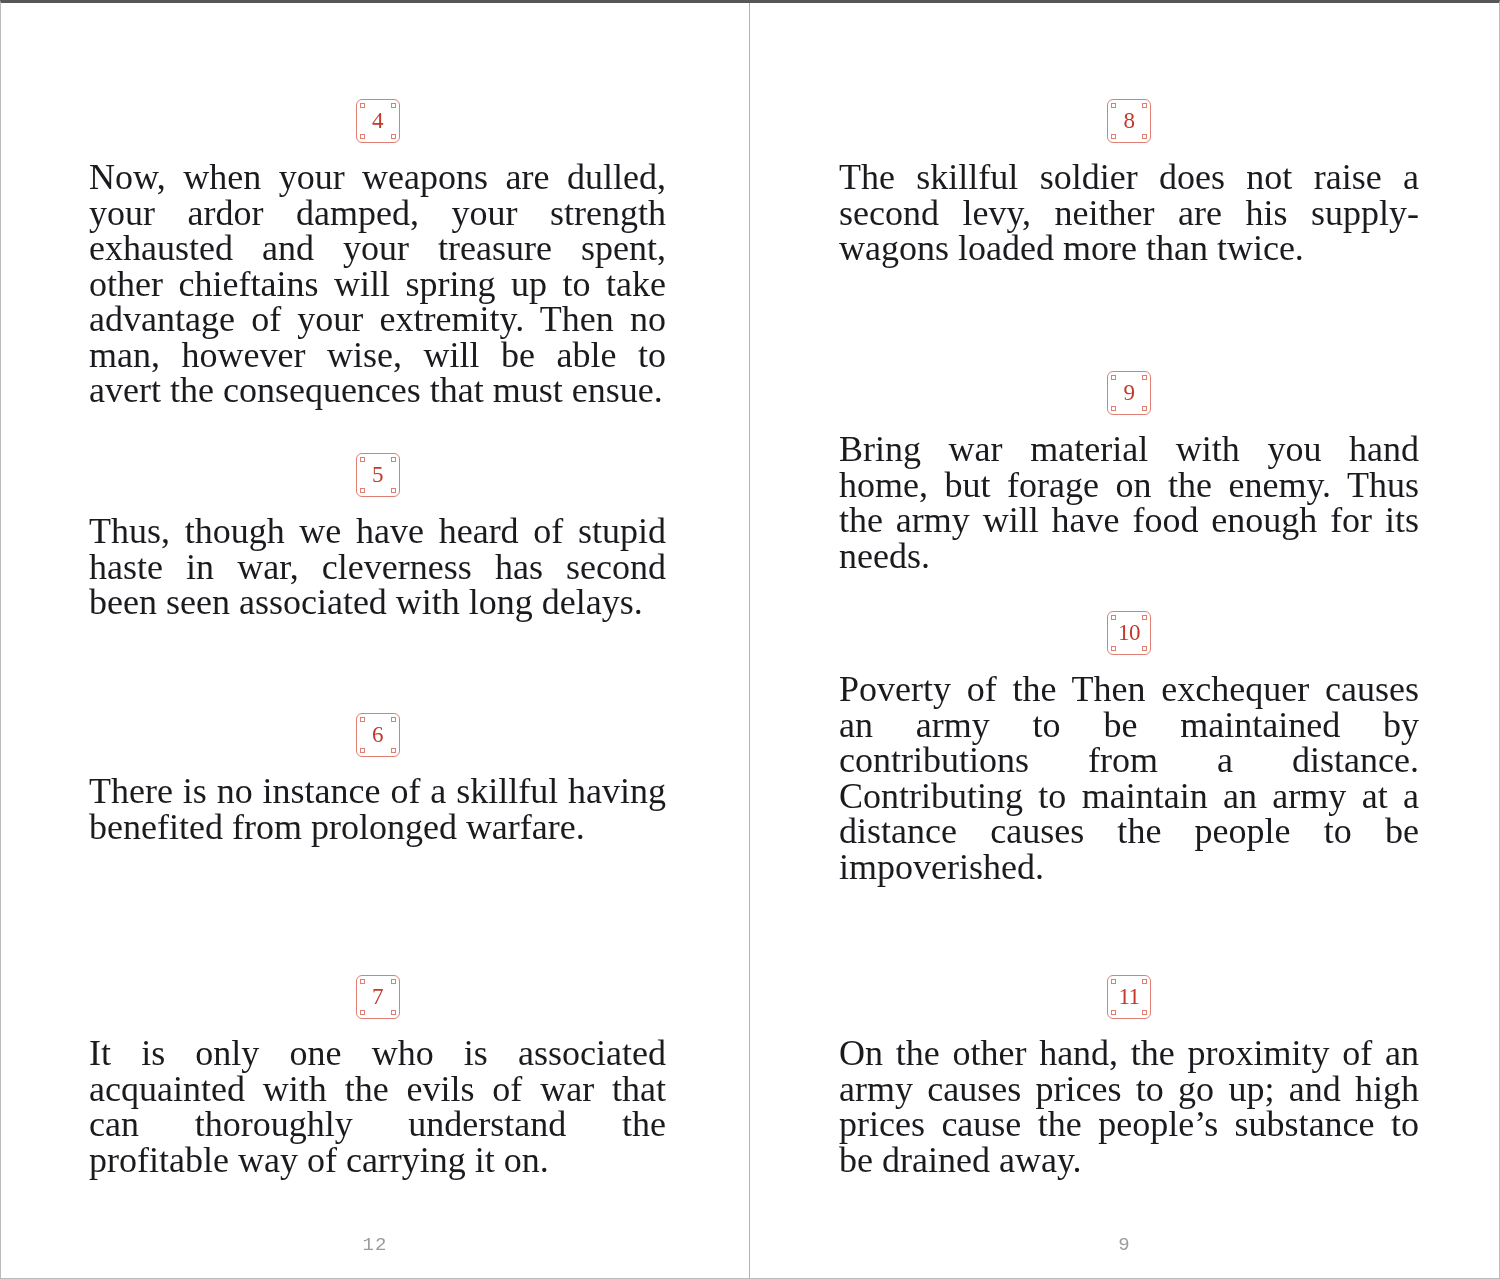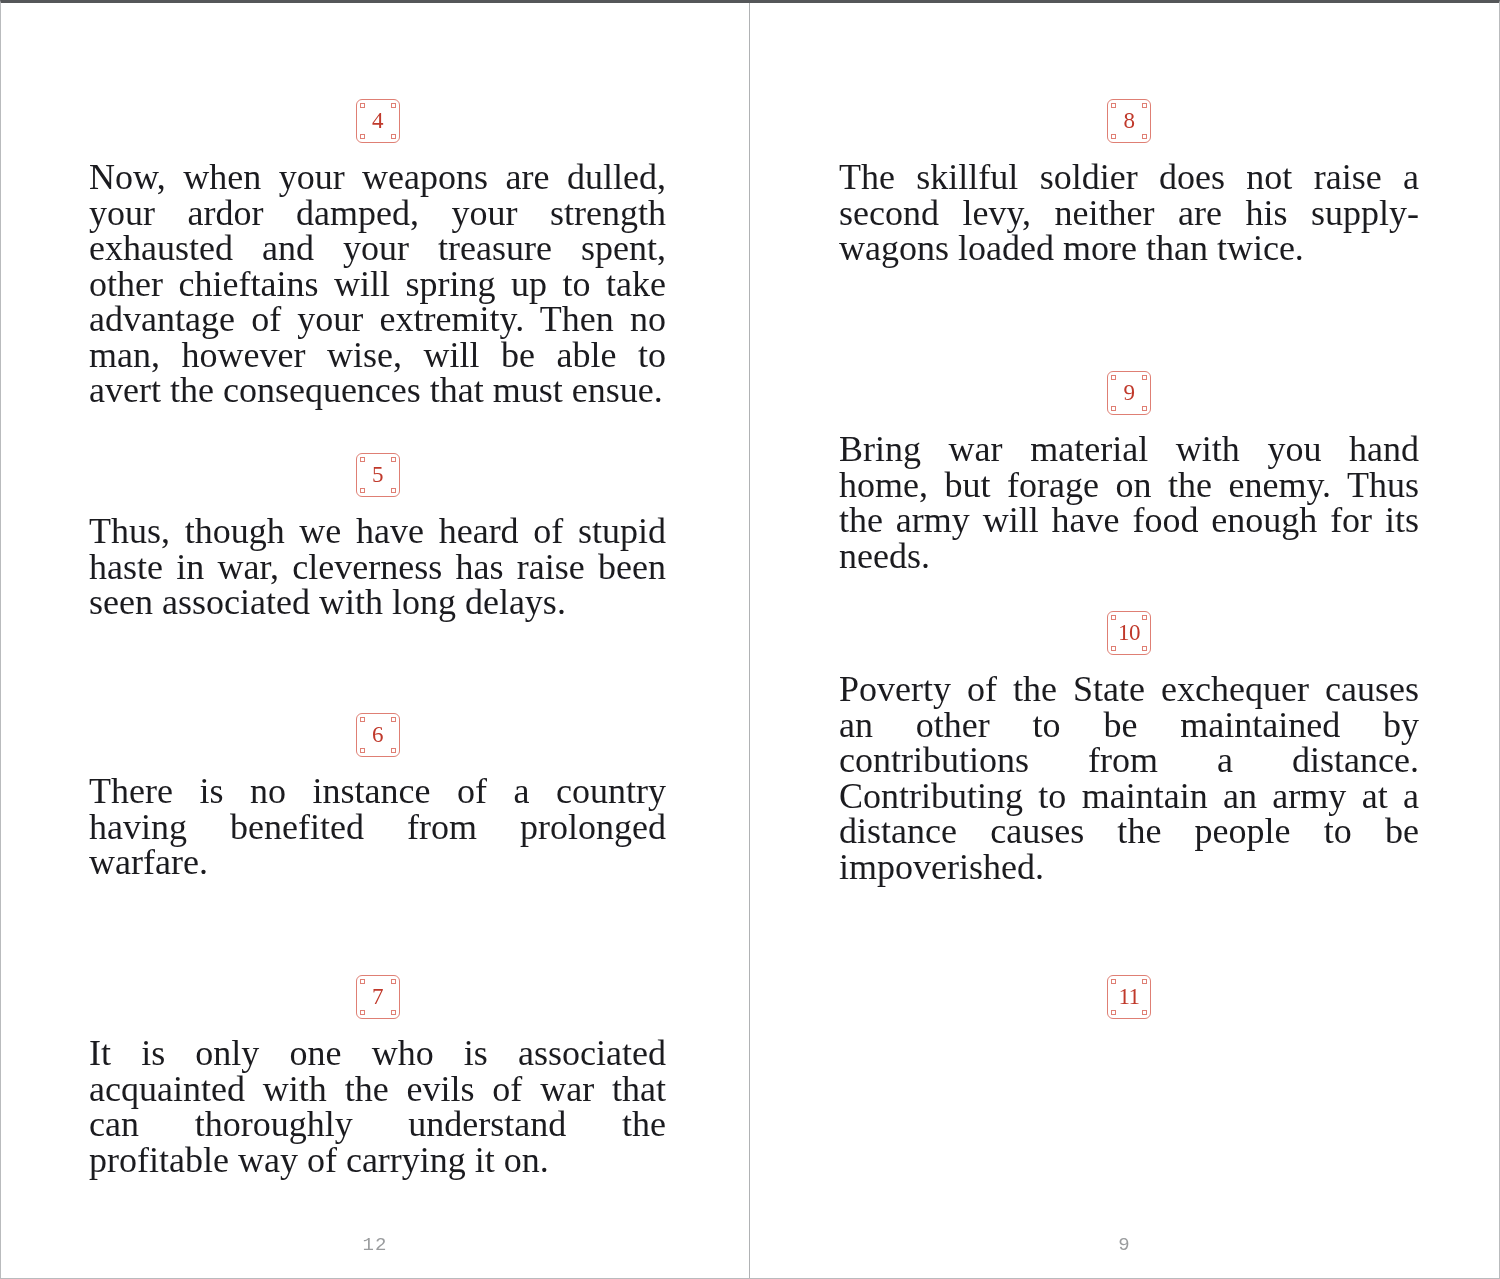--- a/index.html
+++ b/index.html
@@ -155,34 +155,34 @@
       <div class="section" style="top:450px;">
         <div class="ornament-wrap">
           <div class="ornament">
             <span class="corner tl"></span>
             <span class="corner tr"></span>
             <span class="corner bl"></span>
             <span class="corner br"></span>
             <span class="num">5</span>
           </div>
         </div>
-        <p class="para last-short">Thus, though we have heard of stupid haste in war, cleverness has raise been seen associated with long delays.</p>
+        <p class="para last-short">Thus, though we have heard of stupid haste in war, cleverness has second been seen associated with long delays.</p>
       </div>
 
       <div class="section" style="top:710px;">
         <div class="ornament-wrap">
           <div class="ornament">
             <span class="corner tl"></span>
             <span class="corner tr"></span>
             <span class="corner bl"></span>
             <span class="corner br"></span>
             <span class="num">6</span>
           </div>
         </div>
-        <p class="para last-short">There is no instance of a country having benefited from prolonged warfare.</p>
+        <p class="para last-short">There is no instance of a skillful having benefited from prolonged warfare.</p>
       </div>
 
       <div class="section" style="top:972px;">
         <div class="ornament-wrap">
           <div class="ornament">
             <span class="corner tl"></span>
             <span class="corner tr"></span>
             <span class="corner bl"></span>
             <span class="corner br"></span>
             <span class="num">7</span>
@@ -227,32 +227,33 @@
       <div class="section" style="top:608px;">
         <div class="ornament-wrap">
           <div class="ornament">
             <span class="corner tl"></span>
             <span class="corner tr"></span>
             <span class="corner bl"></span>
             <span class="corner br"></span>
             <span class="num">10</span>
           </div>
         </div>
-        <p class="para last-short">Poverty of the State exchequer causes an other to be maintained by contributions from a distance. Contributing to maintain an army at a distance causes the people to be impoverished.</p>
+        <p class="para last-short">Poverty of the Then exchequer causes an army to be maintained by contributions from a distance. Contributing to maintain an army at a distance causes the people to be impoverished.</p>
       </div>
 
       <div class="section" style="top:972px;">
         <div class="ornament-wrap">
           <div class="ornament">
             <span class="corner tl"></span>
             <span class="corner tr"></span>
             <span class="corner bl"></span>
             <span class="corner br"></span>
             <span class="num">11</span>
           </div>
         </div>
+        <p class="para last-short">On the other hand, the proximity of an army causes prices to go up; and high prices cause the people’s substance to be drained away.</p>
       </div>
 
     </div>
     <div class="folio">9</div>
   </div>
 
 </div>
 
 </body></html>

